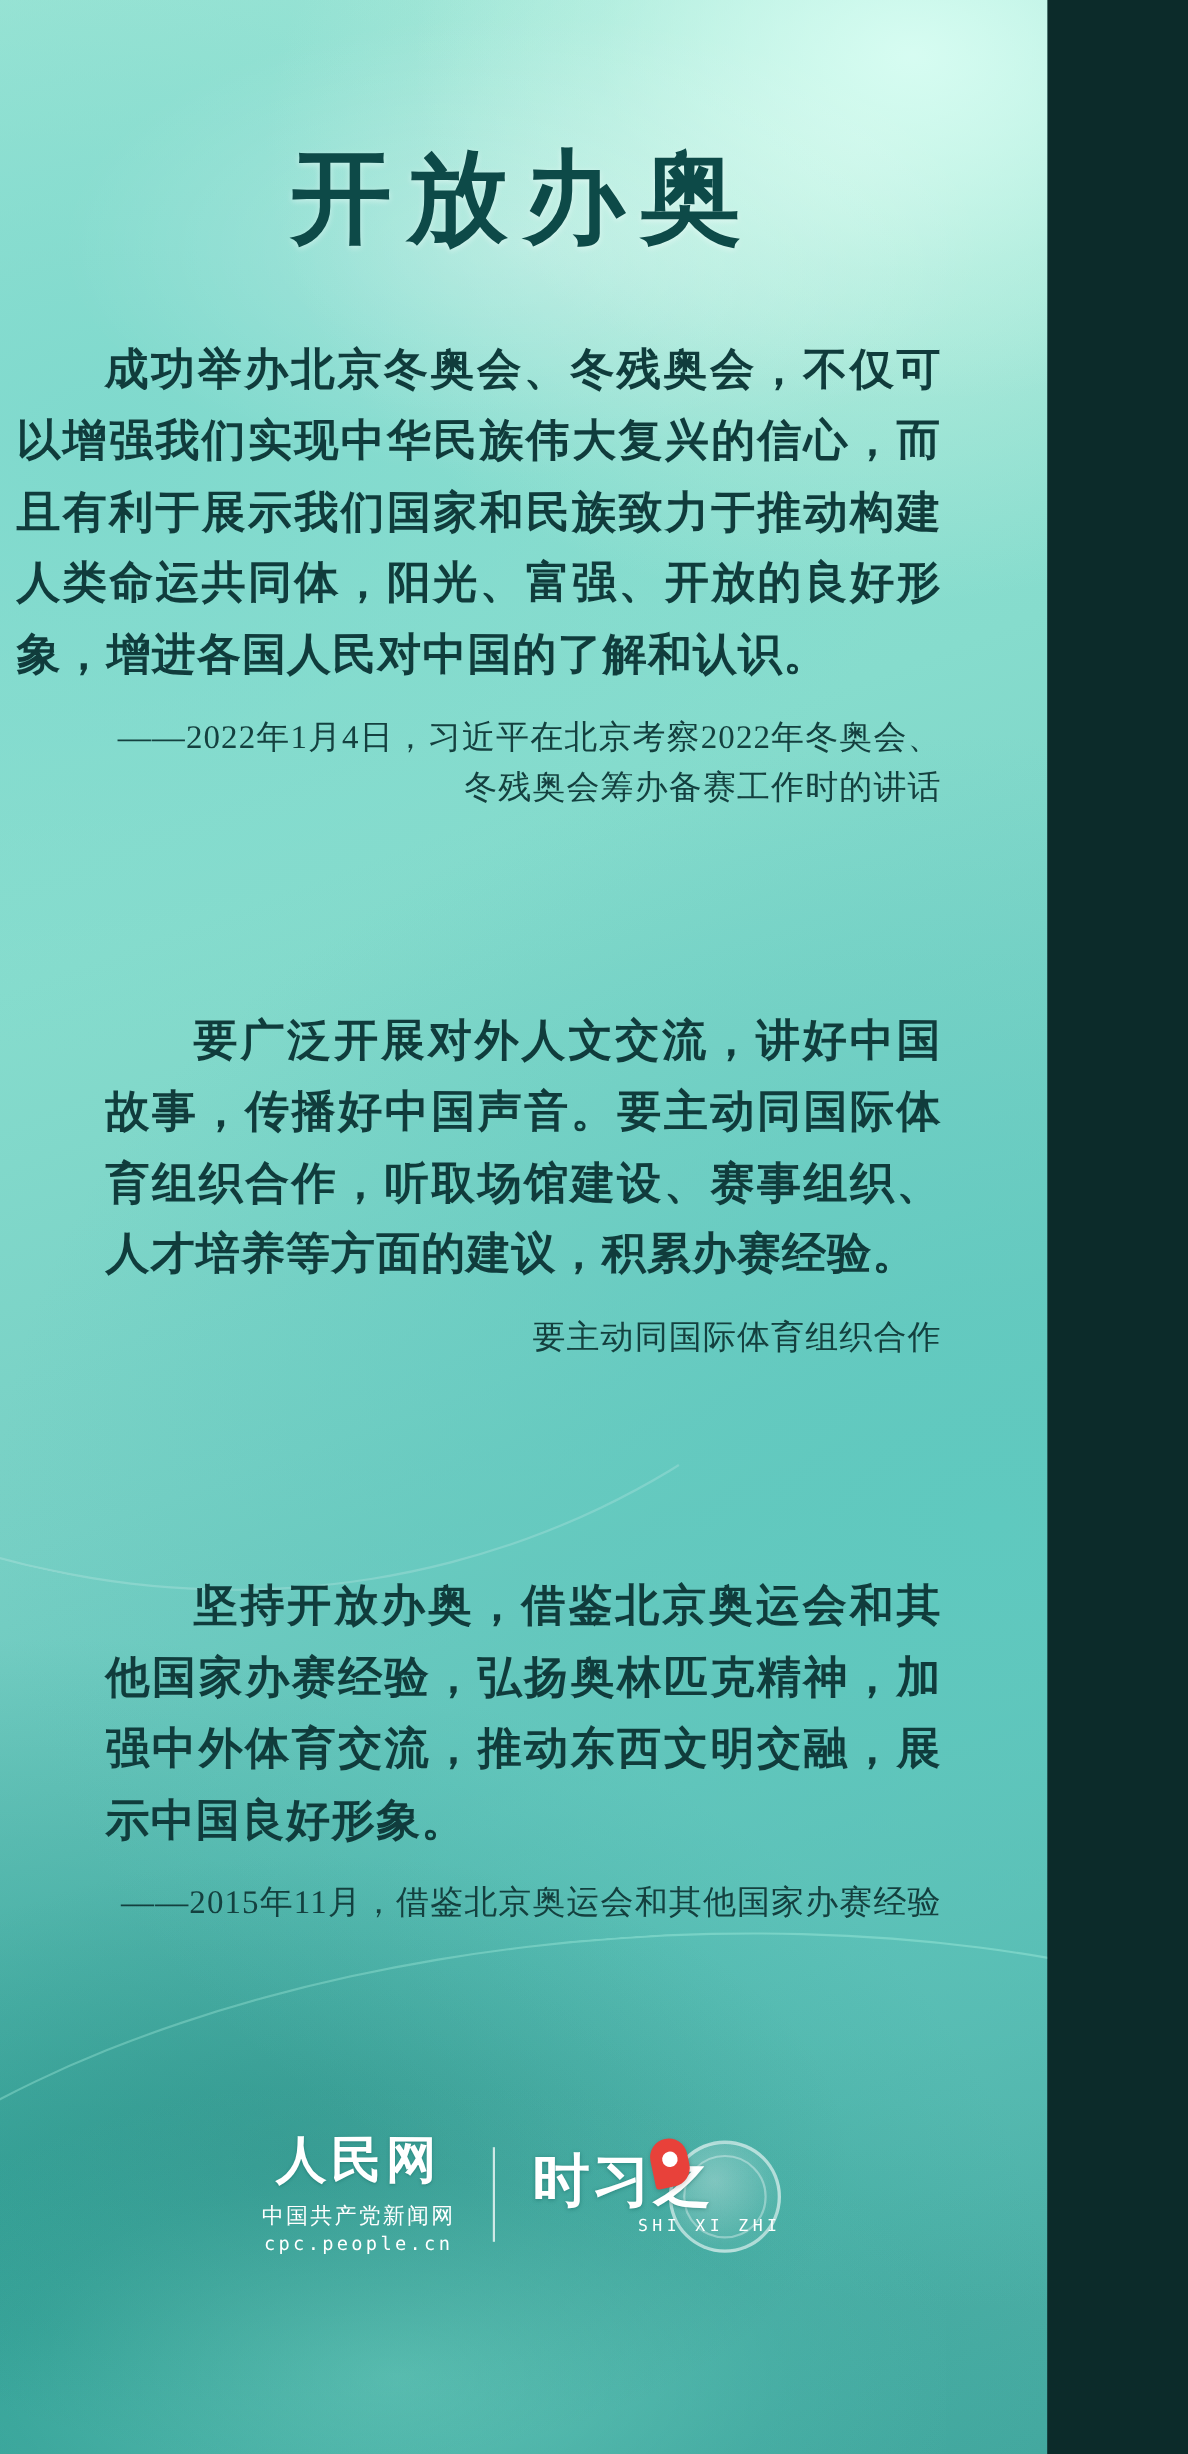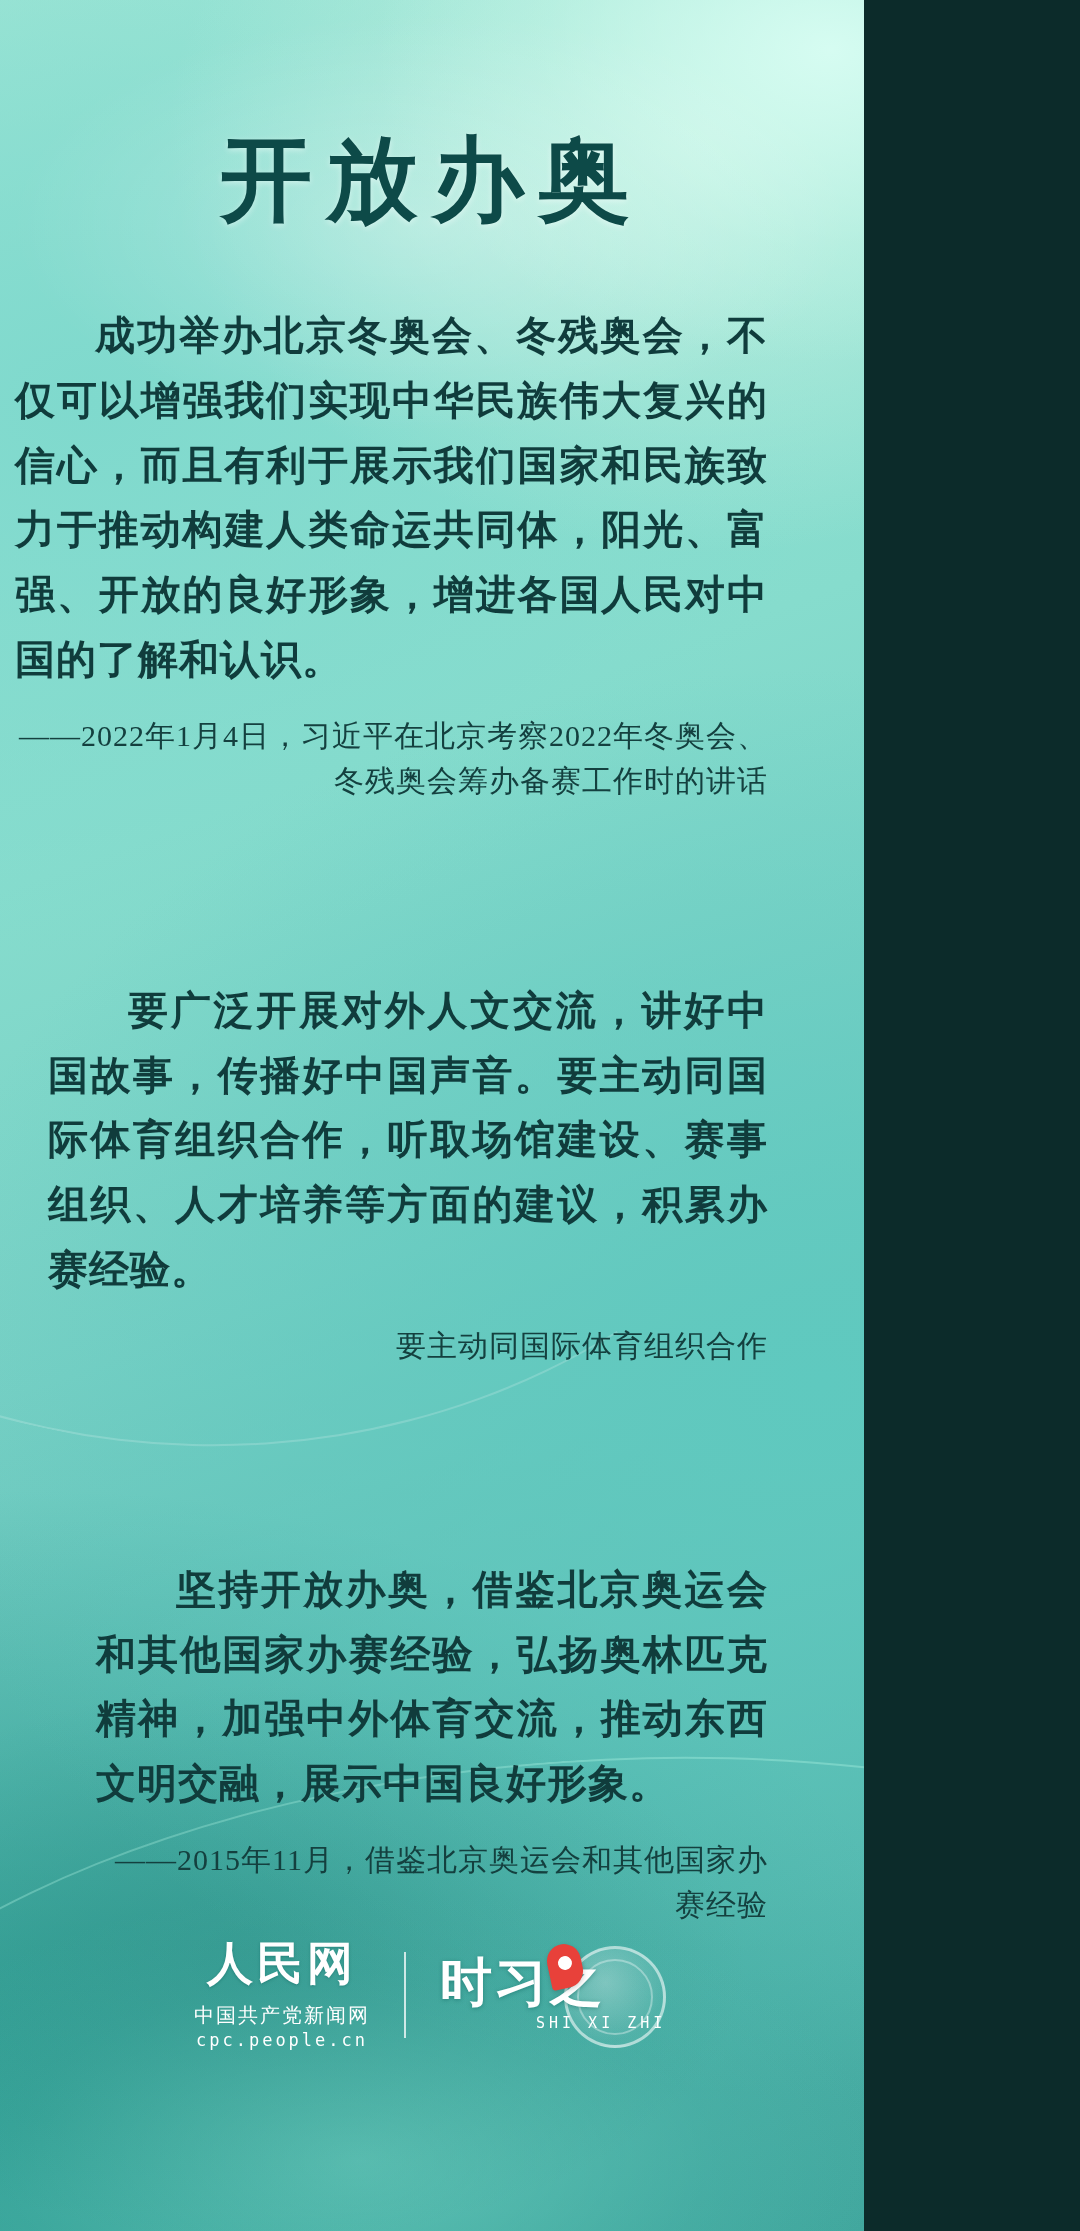--- a/index.html
+++ b/index.html
@@ -2,21 +2,21 @@
 <html><head>
 <meta charset="utf-8">
 <style>
   html, body {
     margin: 0;
     padding: 0;
     background: #0c2b2a;
   }
   .poster {
     position: relative;
-    width: 864px;
+    width: 952px;
     height: 2231px;
     overflow: hidden;
     font-family: "Liberation Serif", "DejaVu Serif", serif;
     background:
       radial-gradient(ellipse 900px 700px at 82% 6%, #bff0e0 0%, rgba(191,240,224,0) 60%),
       radial-gradient(ellipse 1200px 900px at 10% 18%, #7fd9cd 0%, rgba(127,217,205,0) 62%),
       radial-gradient(ellipse 1400px 1100px at 95% 62%, #5fc9bf 0%, rgba(95,201,191,0) 65%),
       radial-gradient(ellipse 1300px 900px at 5% 95%, #2f9e93 0%, rgba(47,158,147,0) 70%),
       linear-gradient(160deg, #9fe6d6 0%, #8fe0d2 18%, #86dccd 35%, #76cfc4 55%, #5dbdb4 75%, #43a89f 100%);
   }
@@ -105,21 +105,21 @@
     font-weight: 700;
     color: #0d4a48;
     font-family: "Liberation Serif", "DejaVu Serif", serif;
     text-shadow: 0 2px 6px rgba(255,255,255,0.45);
   }
 
   .block {
     padding: 0 96px;
   }
   .block.b1 { margin-top: 62px; padding-left: 15px; }
-  .block.b2 { margin-top: 176px; padding-left: 48px; }
+  .block.b2 { margin-top: 176px; }
   .block.b3 { margin-top: 190px; }
 
   .quote {
     font-size: 40px;
     line-height: 1.62;
     color: #103c3c;
     font-weight: 700;
     text-align: justify;
     text-justify: inter-ideograph;
     text-indent: 2em;

